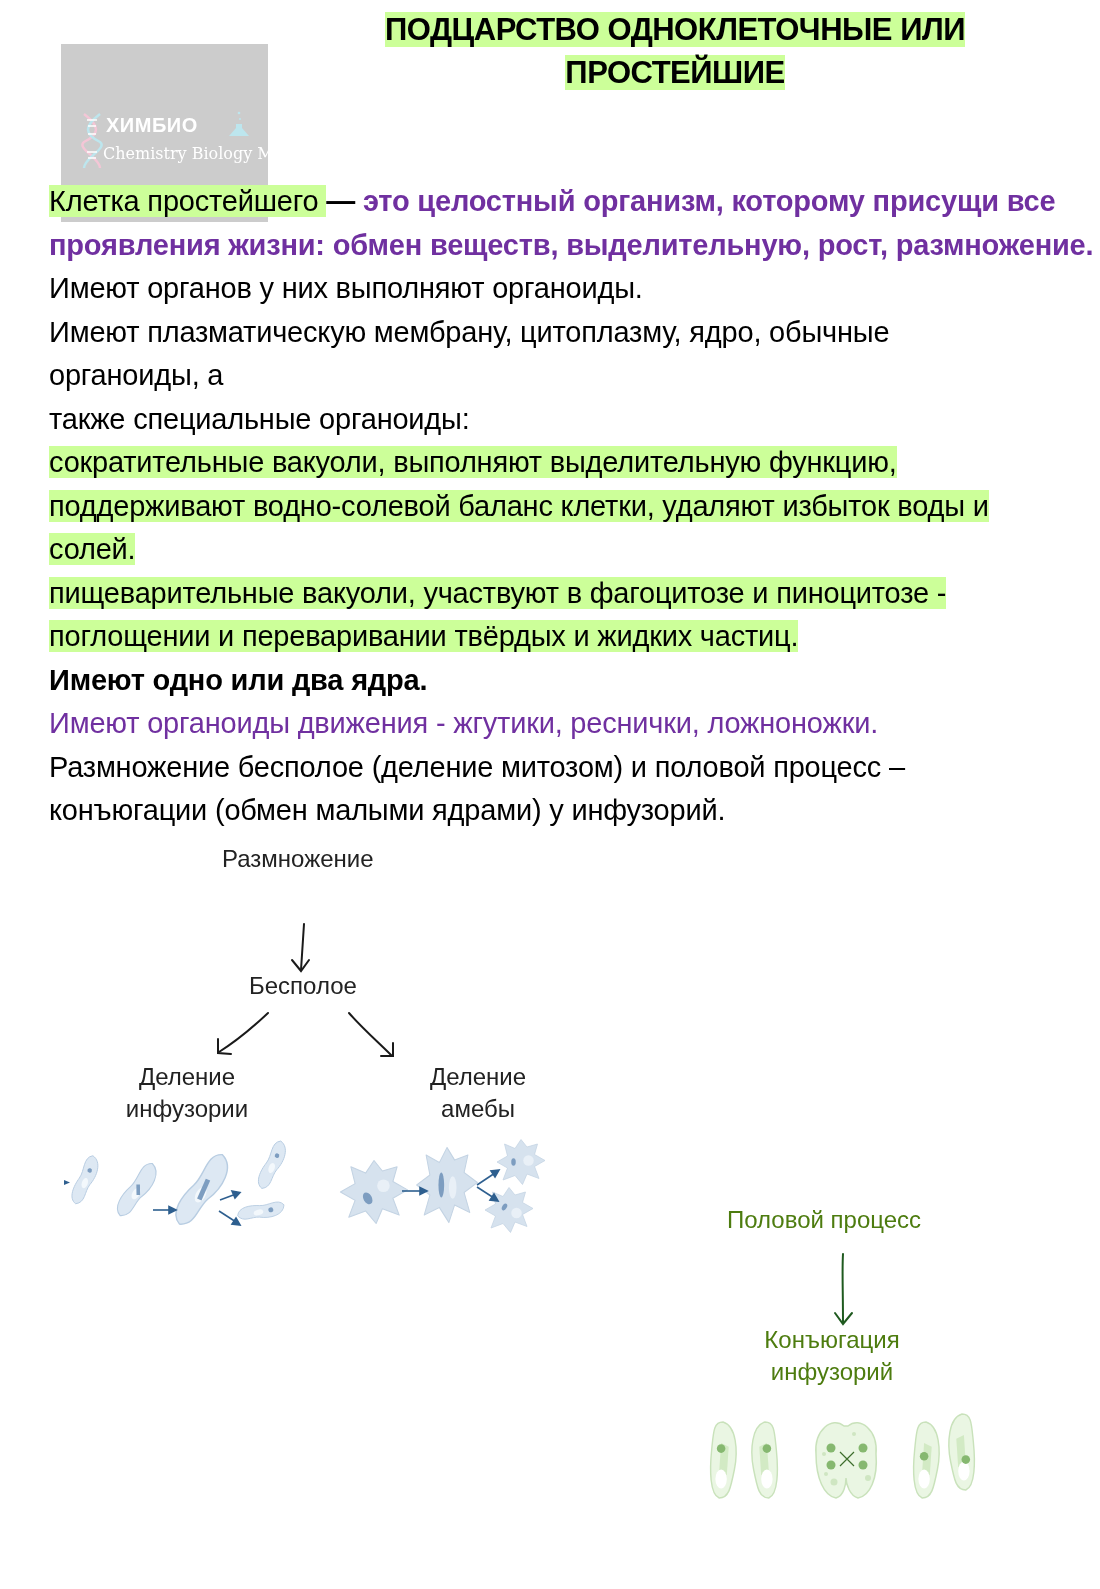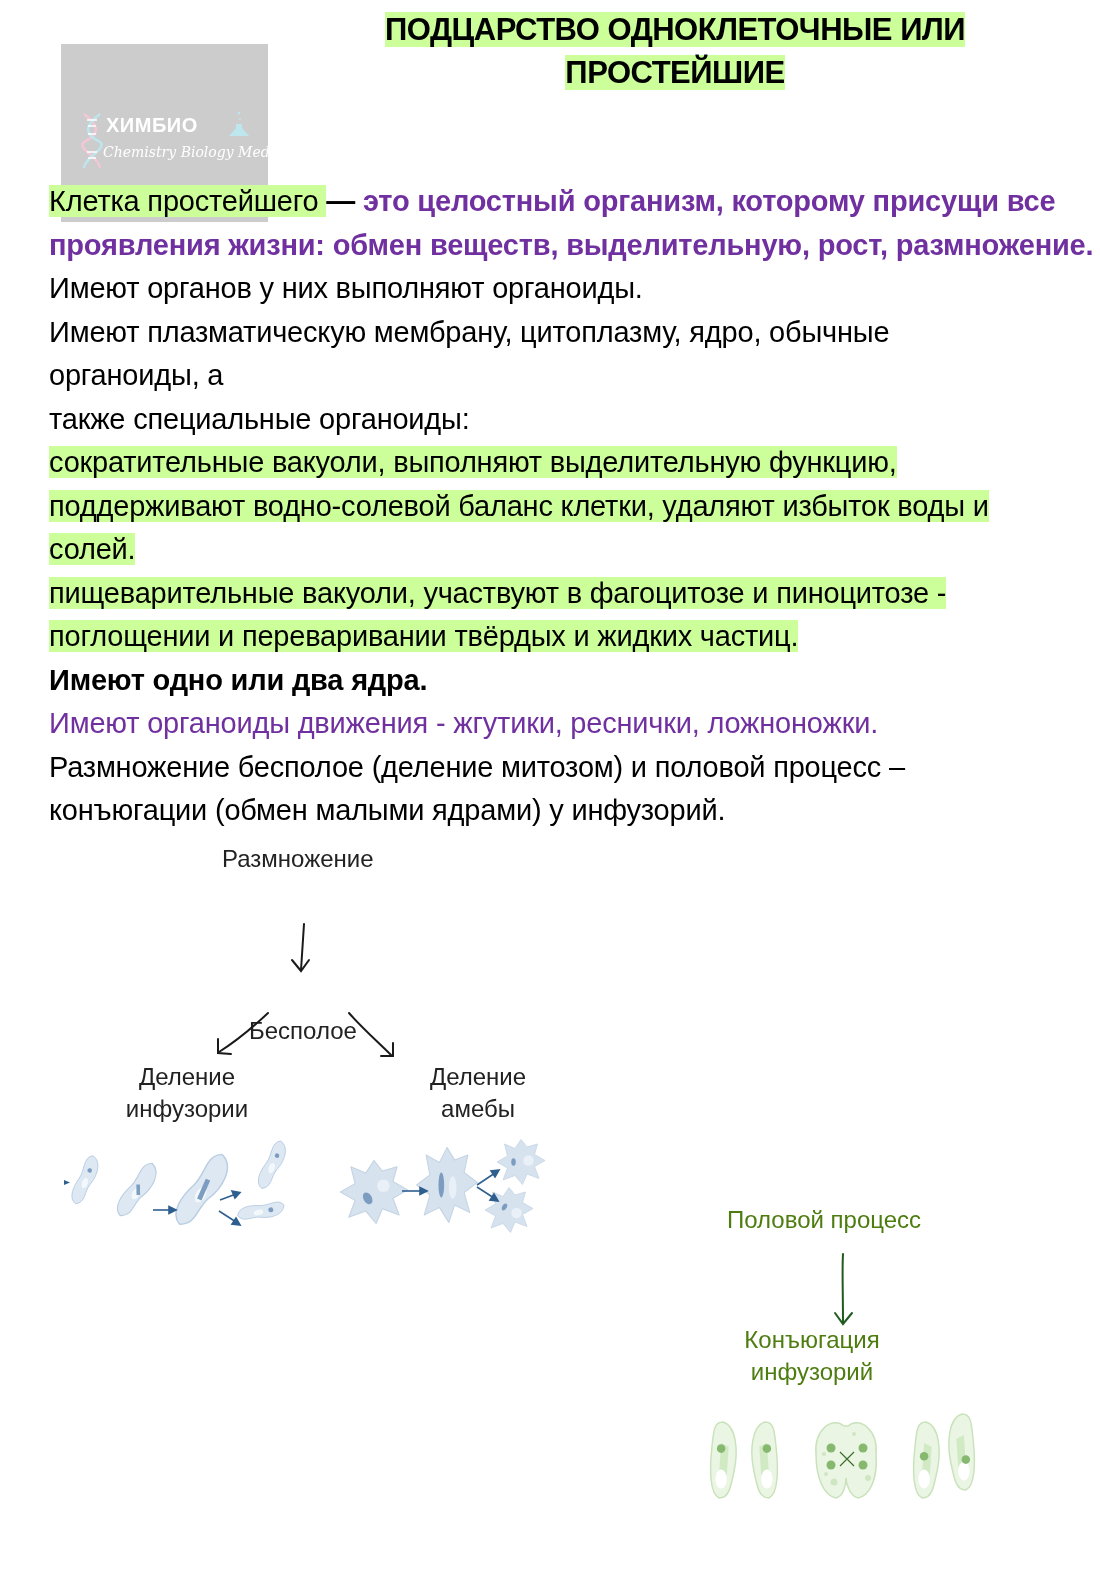--- a/index.html
+++ b/index.html
@@ -5,21 +5,21 @@
   html, body { margin: 0; padding: 0; background: #ffffff; }
   body { width: 1100px; height: 1589px; position: relative; overflow: hidden;
          font-family: "Liberation Sans", "DejaVu Sans", sans-serif; color: #000; }
   .hl { background: #ccff99; }
   .title { position: absolute; left: 360px; top: 8px; width: 630px; text-align: center;
            font-weight: bold; font-size: 31px; line-height: 43px; letter-spacing: -0.5px; }
   .logo { position: absolute; left: 61px; top: 44px; width: 207px; height: 178px; background: #cccccc; }
   .logo-dna { position: absolute; left: 19px; top: 68px; }
   .logo-name { position: absolute; left: 45px; top: 70px; font-weight: bold; font-size: 20px; color: #ffffff; letter-spacing: 0.5px; }
   .logo-flask { position: absolute; left: 166px; top: 66px; }
-  .logo-sub { position: absolute; left: 42px; top: 100px; font-family: "DejaVu Serif", serif; font-style: italic; font-size: 14px; color: #ffffff; white-space: nowrap; }
+  .logo-sub { position: absolute; left: 42px; top: 100px; font-family: "DejaVu Serif", serif; font-size: 16px; color: #ffffff; white-space: nowrap; }
   .body { position: absolute; left: 49px; top: 180px; width: 1060px; font-size: 29px; line-height: 43.5px; letter-spacing: -0.2px; }
   .body p { margin: 0; }
   .purple { color: #7030a0; }
   .bold { font-weight: bold; }
   .diagram { position: absolute; left: 0; top: 0; width: 1100px; height: 1589px; pointer-events: none; }
   .dlabel { position: absolute; font-size: 24px; line-height: 32px; color: #222; text-align: center; white-space: nowrap; }
   .glabel { color: #4d7c0f; }
 </style>
 </head>
 <body>
@@ -57,31 +57,31 @@
   <p style="width:990px">Имеют плазматическую мембрану, цитоплазму, ядро, обычные органоиды, а</p>
   <p>также специальные органоиды:</p>
   <p style="width:990px"><span class="hl">сократительные вакуоли, выполняют выделительную функцию, поддерживают водно-солевой баланс клетки, удаляют избыток воды и солей.</span></p>
   <p style="width:1040px"><span class="hl">пищеварительные вакуоли, участвуют в фагоцитозе и пиноцитозе - поглощении и переваривании твёрдых и жидких частиц.</span></p>
   <p class="bold">Имеют одно или два ядра.</p>
   <p class="purple">Имеют органоиды движения - жгутики, реснички, ложноножки.</p>
   <p style="width:1010px">Размножение бесполое (деление митозом) и половой процесс – конъюгации (обмен малыми ядрами) у инфузорий.</p>
 </div>
 
 <div class="dlabel" style="left:222px; top:843px;">Размножение</div>
-<div class="dlabel" style="left:249px; top:970px;margin-top:45px;">Бесполое</div>
+<div class="dlabel" style="left:249px; top:970px;">Бесполое</div>
 <div class="dlabel" style="left:120px; top:1061px; width:134px;">
   <span>Деление</span><br>
   <span>инфузории</span>
 </div>
 <div class="dlabel" style="left:418px; top:1061px; width:120px;">
   <span>Деление</span><br>
   <span>амебы</span>
 </div>
 <div class="dlabel glabel" style="left:727px; top:1204px;">Половой процесс</div>
-<div class="dlabel glabel" style="left:732px; top:1324px; width:160px;">
+<div class="dlabel glabel" style="left:752px; top:1324px; width:160px;">
   <span>Конъюгация</span><br>
   <span>инфузорий</span>
 </div>
 
 <svg class="diagram" viewBox="0 0 1100 1589">
   <defs>
     <g id="cil">
       <path d="M0 -34 C14 -30, 14 -10, 8 4 C4 16, 10 28, -2 34 C-14 30, -12 12, -8 0 C-4 -12, -12 -28, 0 -34 Z" fill="#dde8f3" stroke="#b8cde2" stroke-width="1.2"></path>
       <ellipse cx="1" cy="4" rx="4" ry="7" fill="#f3f8fc"></ellipse>
     </g>

